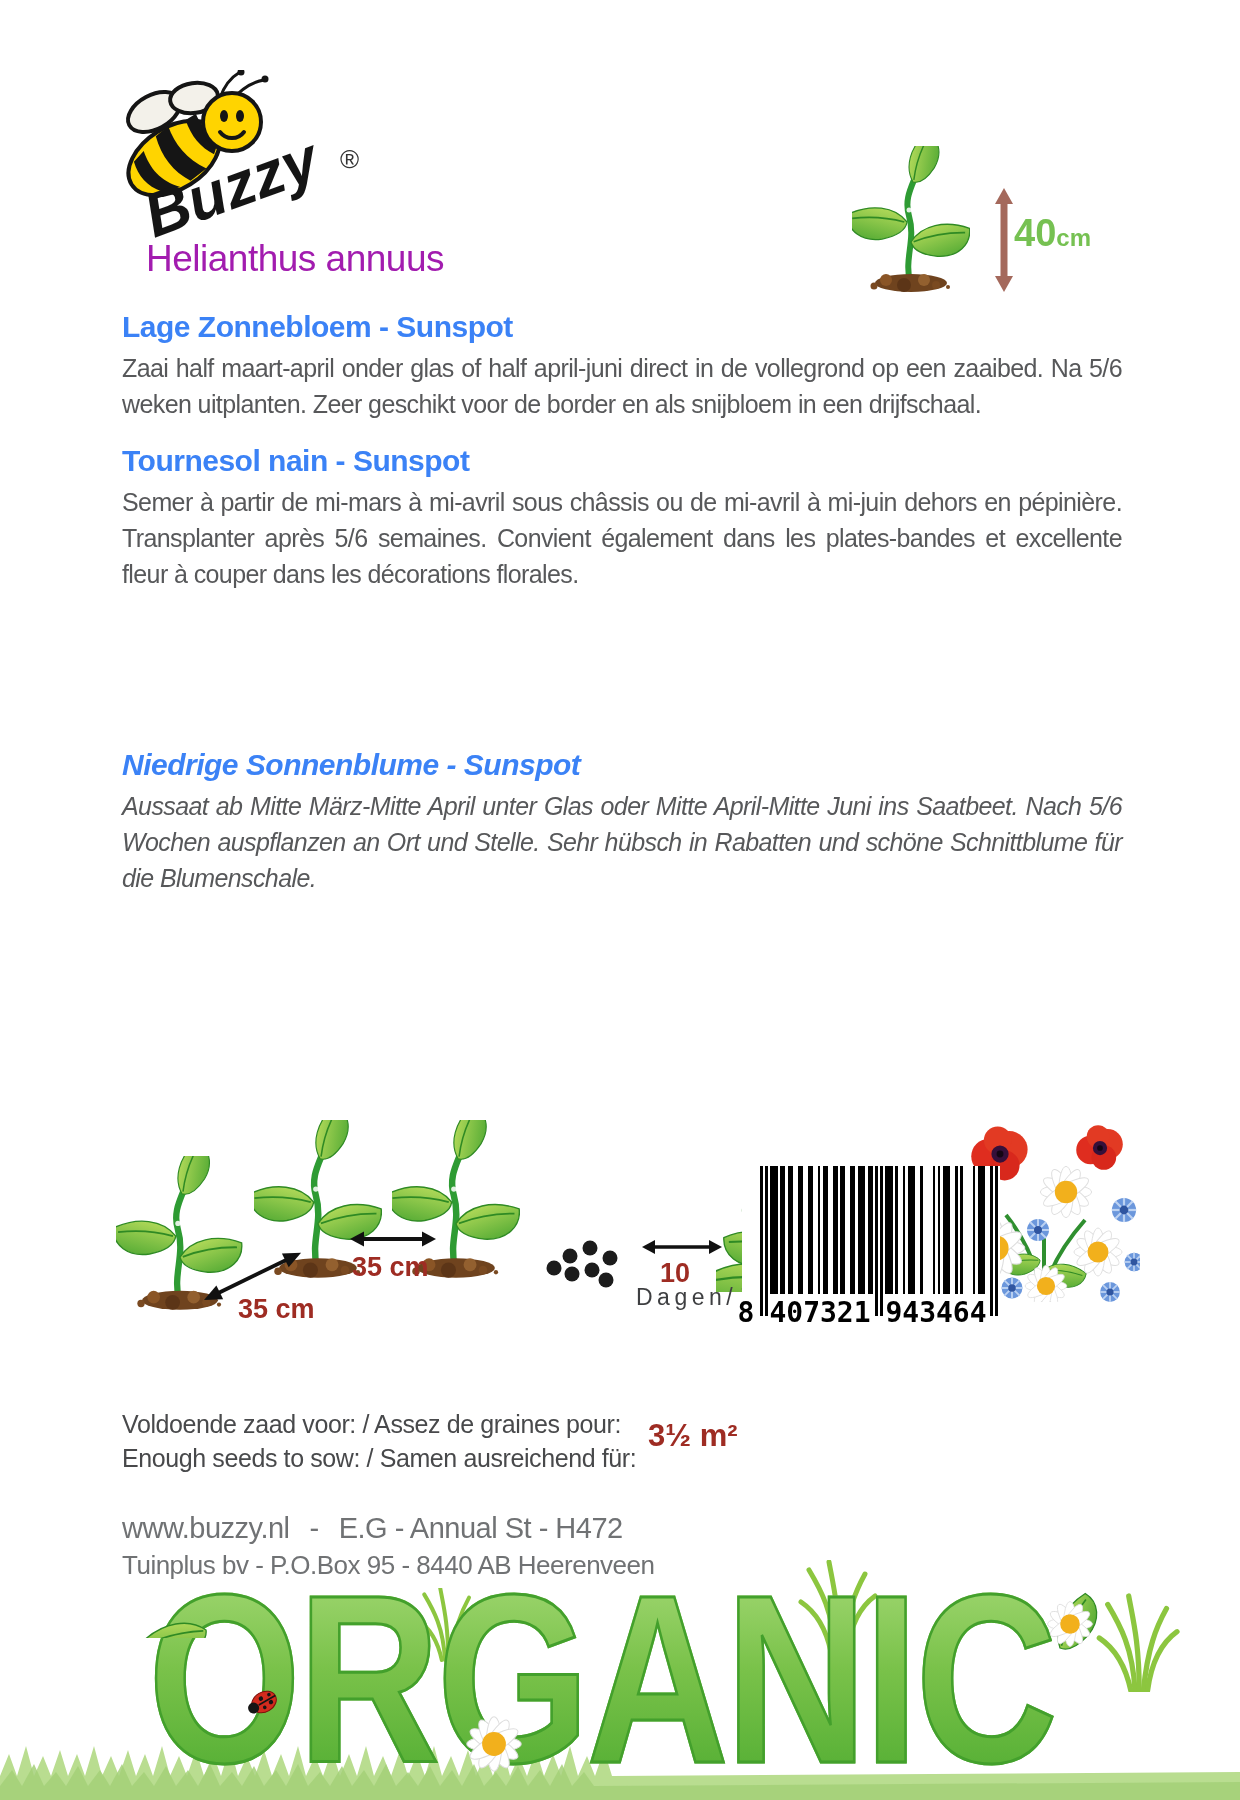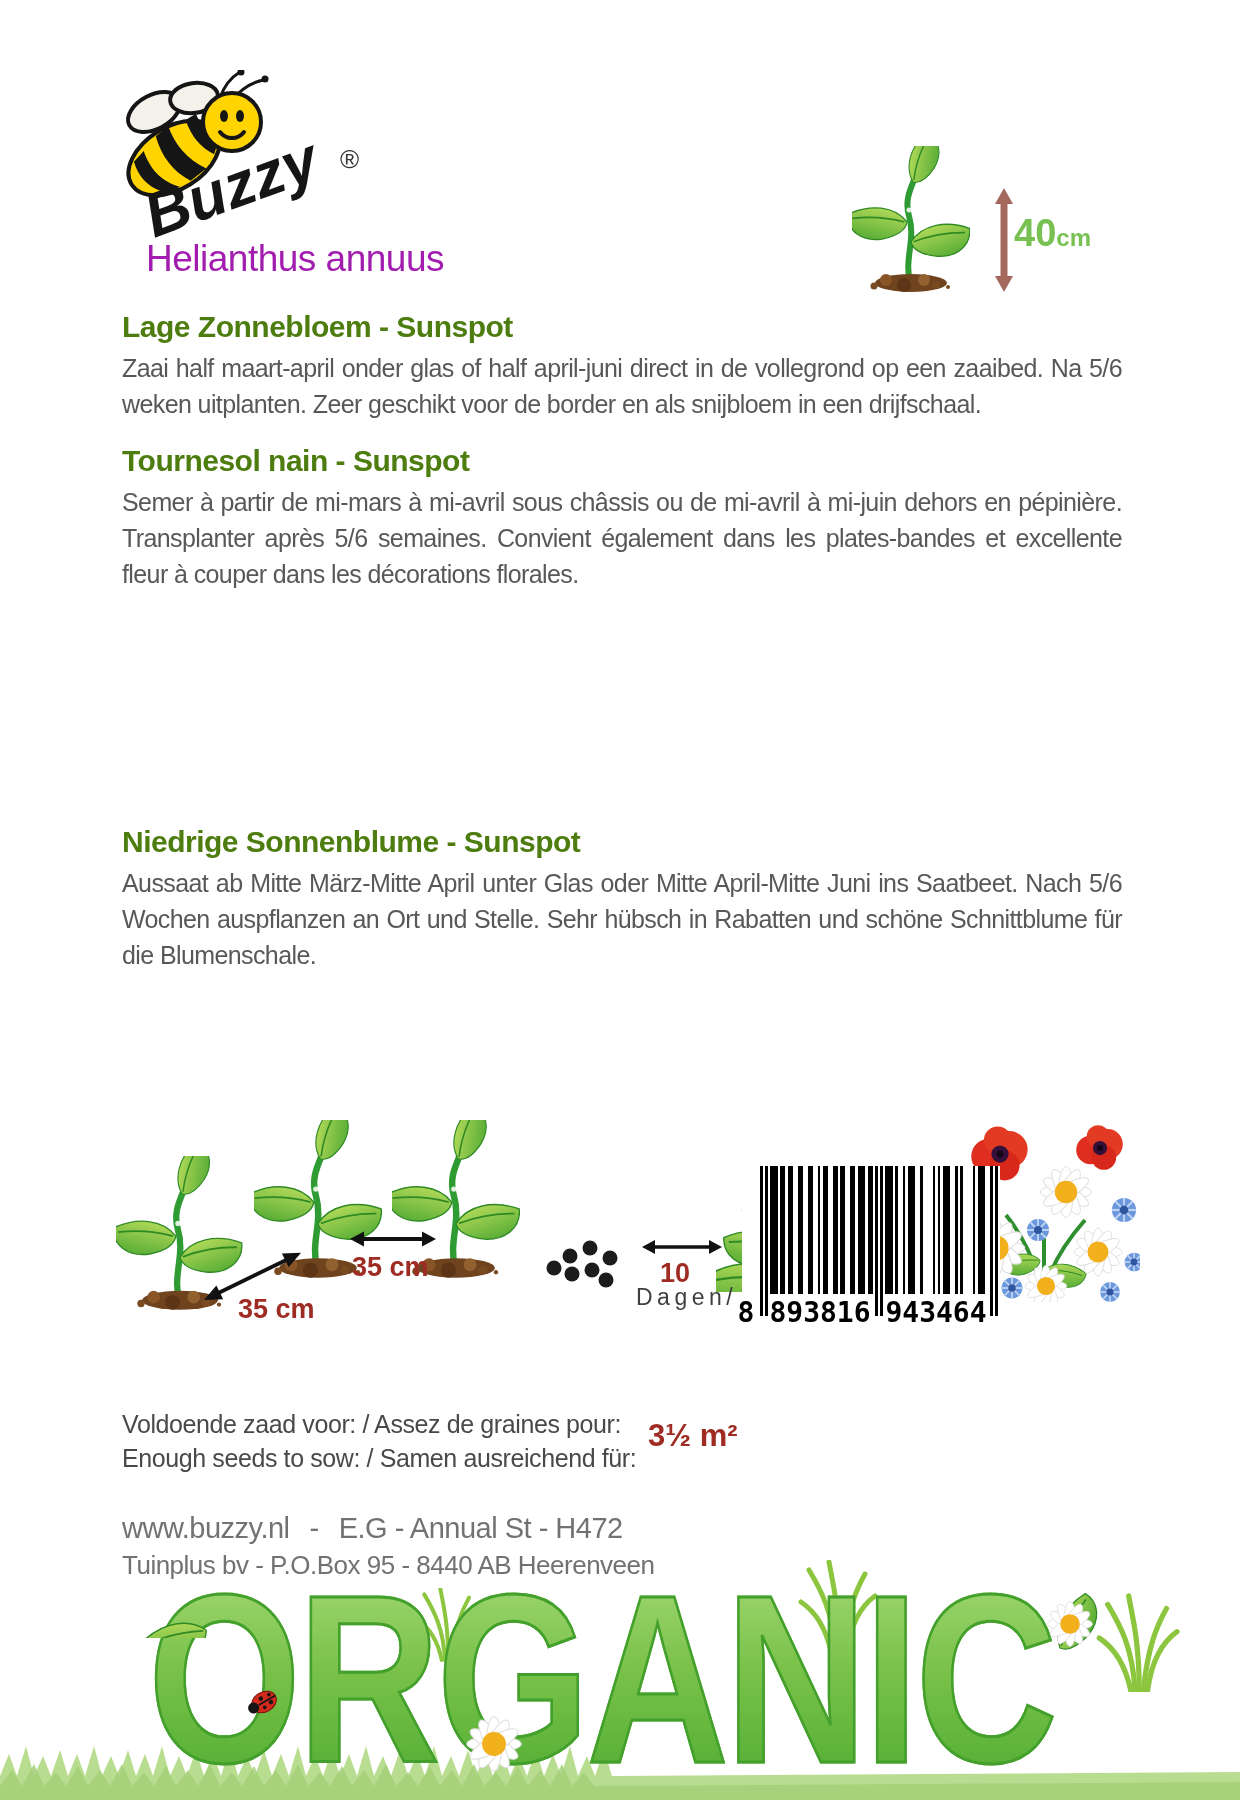--- a/index.html
+++ b/index.html
@@ -2,23 +2,23 @@
 <html><head>
 <meta charset="utf-8">
 <style>
   html,body{margin:0;padding:0;background:#ffffff;}
   .page{position:relative;width:1240px;height:1800px;background:#fff;overflow:hidden;
         font-family:"Liberation Sans", sans-serif;color:#57585a;}
   .abs{position:absolute;}
   
   .latin{left:122px;top:238px;font-size:37px;letter-spacing:-0.5px;color:#a21caf;margin-left:24px;}
   .sect{left:122px;width:1000px;}
-  .sect h2{margin:0 0 6px 0;font-size:30px;letter-spacing:-0.5px;color:#4d7c0f;font-weight:bold;}
+  .sect h2{margin:0 0 6px 0;font-size:30px;letter-spacing:-0.5px;color:#3b82f6;font-weight:bold;}
   .sect p{margin:0;font-size:25px;line-height:36px;letter-spacing:-0.6px;color:#57585a;text-align:justify;}
-  .s1{top:310px;} .s2{top:444px;} .s3{top:610px;} .s4{top:825px;}
+  .s1{top:310px;} .s2{top:444px;} .s3{top:610px;} .s4{top:748px;font-style:italic;}
   
   .h50{left:1014px;top:212px;color:#76c152;font-weight:bold;}
   .h50 .big{font-size:38px;} .h50 .small{font-size:24px;}
   
   .redlab{color:#9e2c23;font-weight:bold;font-size:27px;letter-spacing:0;}
   .days{left:636px;top:1284px;width:340px;font-size:23px;letter-spacing:4.5px;color:#3e3f41;}
   
   .lifec{left:122px;top:1372px;font-size:27px;font-weight:bold;color:#77c05a;letter-spacing:-0.3px;}
   .qty{left:122px;font-size:25px;letter-spacing:-0.4px;color:#48494b;}
   .q1{top:1410px;} .q2{top:1444px;}
@@ -312,21 +312,21 @@
         <rect x="218.00" y="0" width="2.5" height="128" fill="#000"></rect>
         <rect x="230.50" y="0" width="2.5" height="128" fill="#000"></rect>
         <rect x="235.50" y="0" width="2.5" height="128" fill="#000"></rect>
         <rect x="238.00" y="0" width="2.5" height="128" fill="#000"></rect>
         <rect x="240.50" y="0" width="2.5" height="128" fill="#000"></rect>
         <rect x="248.00" y="0" width="2.5" height="150" fill="#000"></rect>
         <rect x="253.00" y="0" width="2.5" height="150" fill="#000"></rect>
       </svg>
     <div class="bc-digits">
       <span class="bc-d0" id="bc-d0">8</span>
-      <span class="bc-g1" id="bc-g1">893816</span>
+      <span class="bc-g1" id="bc-g1">407321</span>
       <span class="bc-g2" id="bc-g2">943464</span>
     </div>
   </div>
 
   <svg class="abs" style="left:0;top:1742px" width="1240" height="58" viewBox="0 0 1240 58" preserveAspectRatio="none">
     <path fill="#b9dd90" d="M0,58 L0,34 l9,-22 l8,22 l9,-30 l8,30 l9,-20 l8,20 l9,-26 l8,26 l9,-22 l8,22 l9,-30 l8,30 l9,-20 l8,20 l9,-26 l8,26 l9,-22 l8,22 l9,-30 l8,30 l9,-20 l8,20 l9,-26 l8,26 l9,-22 l8,22 l9,-30 l8,30 l9,-20 l8,20 l9,-26 l8,26 l9,-22 l8,22 l9,-30 l8,30 l9,-20 l8,20 l9,-26 l8,26 l9,-22 l8,22 l9,-30 l8,30 l9,-20 l8,20 l9,-26 l8,26 l9,-22 l8,22 l9,-30 l8,30 l9,-20 l8,20 l9,-26 l8,26 l9,-22 l8,22 l9,-30 l8,30 l9,-20 l8,20 l9,-26 l8,26 l9,-22 l8,22 l9,-30 l8,30 l9,-20 l8,20 l9,-26 l8,26 L1240,30 L1240,58 Z"></path>
     <path fill="#a3d078" opacity="0.85" d="M0,58 L0,44 l12,-16 l10,16 l12,-22 l10,22 l12,-14 l10,14 l12,-20 l10,20 l12,-16 l10,16 l12,-22 l10,22 l12,-14 l10,14 l12,-20 l10,20 l12,-16 l10,16 l12,-22 l10,22 l12,-14 l10,14 l12,-20 l10,20 l12,-16 l10,16 l12,-22 l10,22 l12,-14 l10,14 l12,-20 l10,20 l12,-16 l10,16 l12,-22 l10,22 l12,-14 l10,14 l12,-20 l10,20 l12,-16 l10,16 l12,-22 l10,22 l12,-14 l10,14 l12,-20 l10,20 l12,-16 l10,16 l12,-22 l10,22 l12,-14 l10,14 L1240,40 L1240,58 Z"></path>
   </svg>
 
   <svg class="abs" style="left:780px;top:1560px" width="120" height="95">

